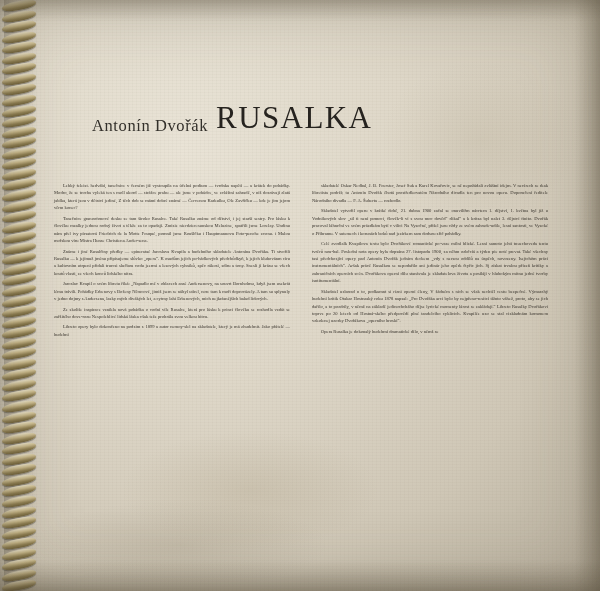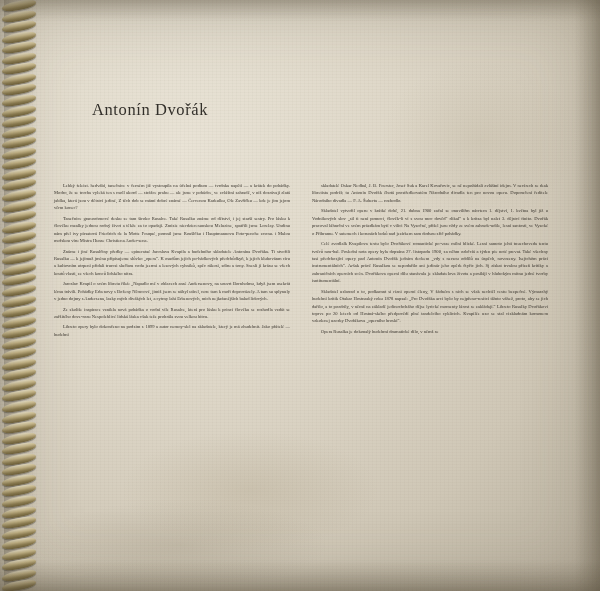--- a/index.html
+++ b/index.html
@@ -232,20 +232,21 @@
       <div class="coil" style="top: 549.786px;"></div>
       <div class="coil" style="top: 560.339px;"></div>
       <div class="coil" style="top: 570.893px;"></div>
       <div class="coil" style="top: 581.446px;"></div>
     </div>
 
   <div class="content">
 
     <div class="title-row">
       <div class="composer">Antonín Dvořák</div>
+      <div class="work-title">RUSALKA</div>
     </div>
 
     <div class="columns">
       <div class="col" id="col-left">
           <p class="first">Lehký feleist. hedvábí, tanečnice v černém již vystoupila na účelná podium — tvrdnka napětí — a krátek do pohádky. Modro, že se trocha vyleká ten s moll akord — strážce prahu — ale jsme v pohádce, ve zvláštní zahradě, v níž dozrávají zlatá jablka, která jsou v dětství jediné, Z těch dob se mámí dobré známé — Červenou Karkulku, Ole Zavříčku — kde je jim jejom věrm konec?</p>
           <p class="">Tanečnice granoofonové desku se tam široko Rusalce. Také Rusalku známe od dětství, i jej starší sestry. Pro lásku k člověku mzalky jednou rodný život a těkže za to opadají. Zmizie nierdzien:sunskou Meluzine, spatřili jsme Lorelay. Undinu nám přel ivy pírsatová Friedrich de la Motte Fouqué, pomnil jsme Roušlčku i Hauptmannovu Poto-penche zvonu. i Malou mořskou víru Mistra Hunse Christiena Ander-sena.</p>
           <p class="">Známe i jiné Rusalčiny předky — epinerataé Jaroslava Kvapila a hudebního skladatele Antonína Dvořáka. Ti stvořili Rusalku — k jejímuž jménu připisujeme slůvko „opera“. K osudům jejích po-hádkových předchůdkyň, k jejich klubovánm círu a kultovním utrpení přidali trurcsi slučbou vodu jeermi a lesových cyhniků, zpěv rákosí, sdíru a tony. Snesli jí krásu se všech koutů vlasti, ze všech konců lidského nitra.</p>
           <p class="">Jaroslav Kvapil o svém libretu říká: „Napadlo mě v oblacech ansé Andersenovy, na souvrt Bornholmu, když jsem usekrát lému trávili. Pohádky Erbenovy s Boženy Němcové, jimiž jsem se nábyl utírel, nore tam k moři doprovázely. A tam su splynuly v jedno dojmy s Andersena, lasky mých divákých let, a cytmy lahi Erbenových, mich nejkrásnějších balad lidových.</p>
           <p class="">Ze skoliše inspirace vznikla nová pohádka o vodní víle Rusalce, která pro lásku k princi člověku se rozhodla vzdát se zařžitého dove-rozu Nespolehlivé lidská láska však teže prohrála svou velkou bitvu.</p>
           <p class="">Libreto opery bylo dokončeno na podzim r. 1899 a autor nemoy-slel na skladatele, který je má zhudebnit. Jako přátelé — hudební</p>

